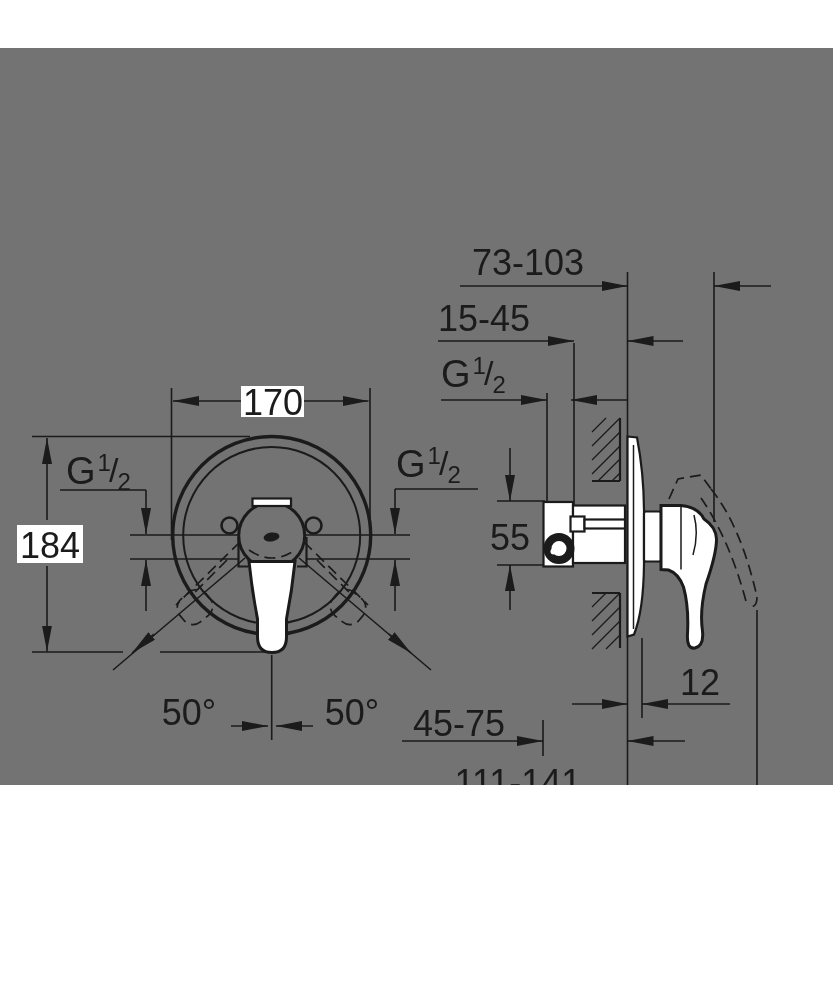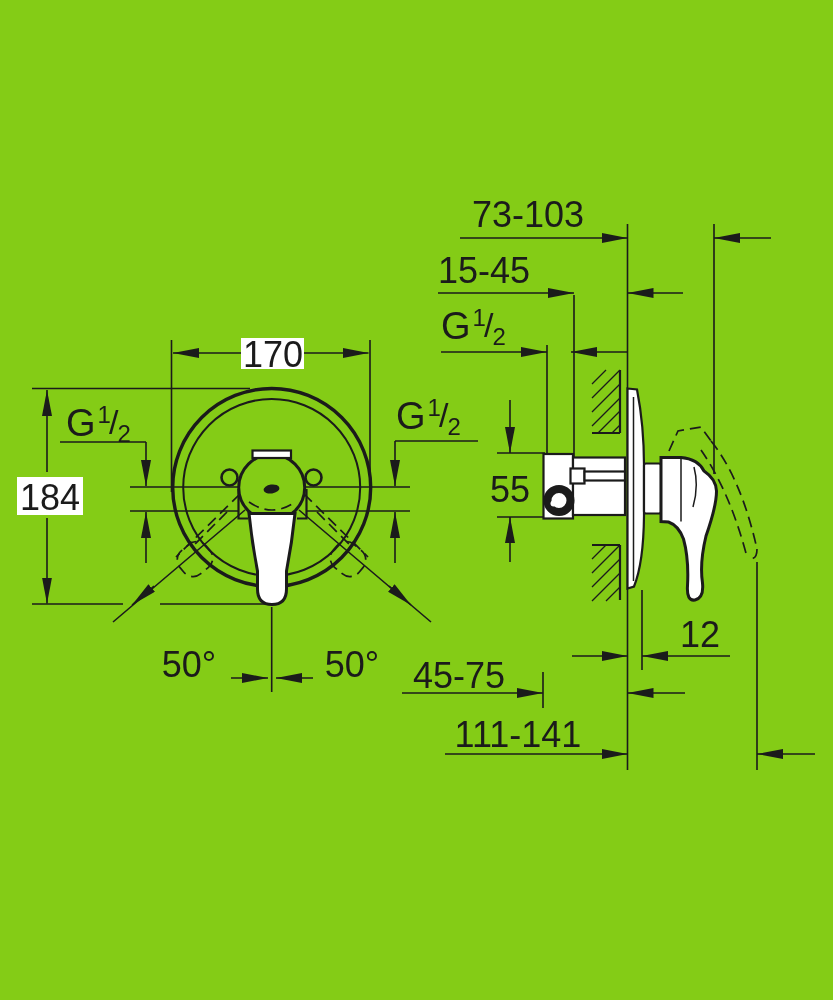--- a/index.html
+++ b/index.html
@@ -1,16 +1,16 @@
 <!DOCTYPE html>
 <html><head>
 <meta charset="utf-8">
 <style>
   html,body{margin:0;padding:0;background:#ffffff;}
-  .page{width:833px;height:1000px;background:#84cc16;position:relative;overflow:hidden;}
+  .page{width:833px;height:737px;background:#737373;position:relative;overflow:hidden;margin-top:48px;}
   svg{display:block;}
   .thin{stroke:#1b1b1b;stroke-width:1.6;fill:none;stroke-linecap:butt;}
   .arrl{stroke:#1b1b1b;stroke-width:1.6;fill:none;}
   .med{stroke:#1b1b1b;stroke-width:2.2;fill:none;}
   .medw{stroke:#1b1b1b;stroke-width:2.2;fill:#ffffff;}
   .boldw{stroke:#1b1b1b;stroke-width:3;fill:#ffffff;}
   .outerc{stroke:#1b1b1b;stroke-width:3.4;fill:none;}
   .innerc{stroke:#1b1b1b;stroke-width:2;fill:none;}
   .cart{stroke:#1b1b1b;stroke-width:3;fill:none;}
   .ear{stroke:#1b1b1b;stroke-width:2.6;fill:none;}

